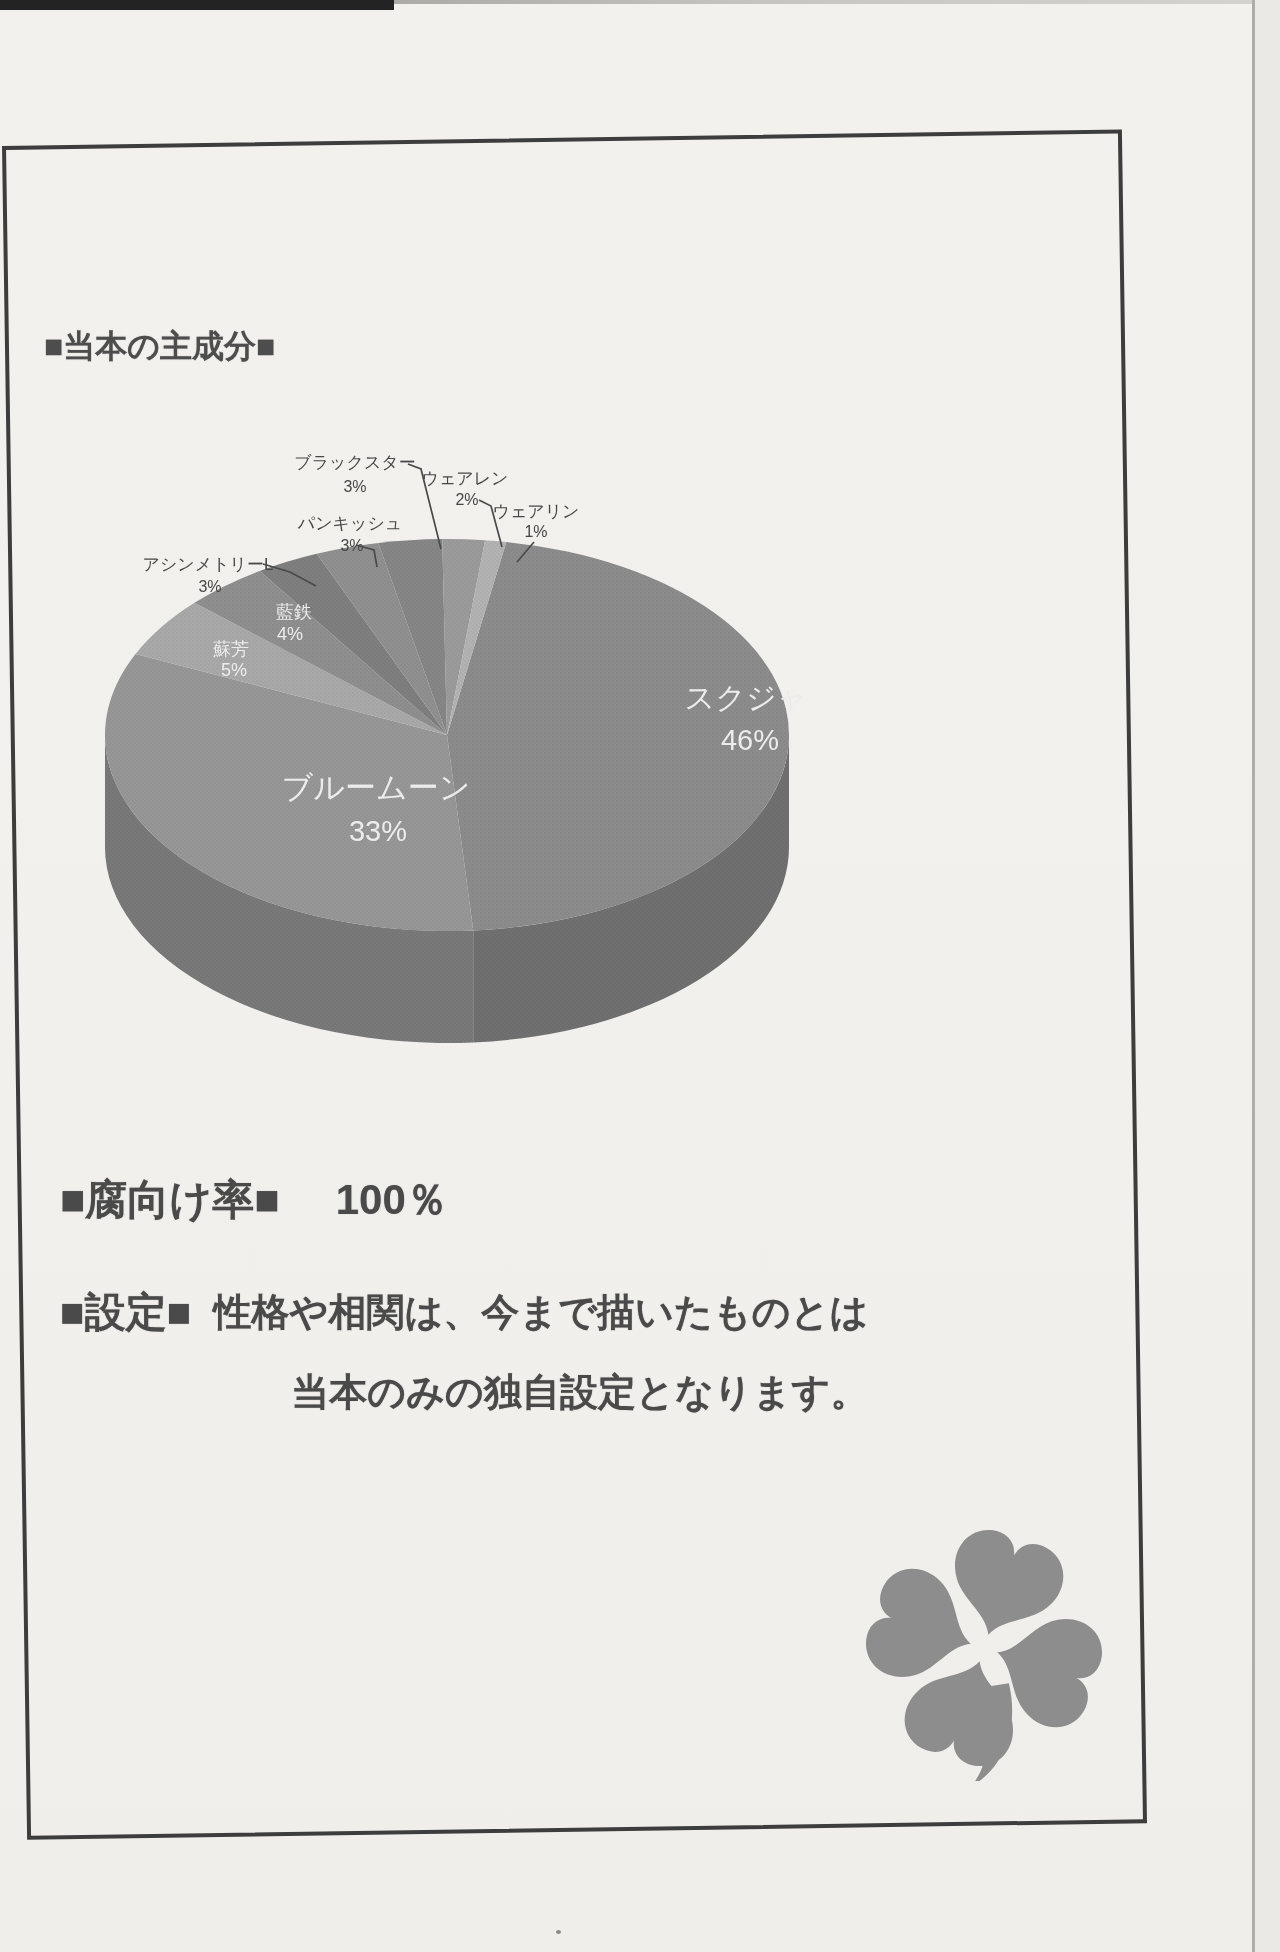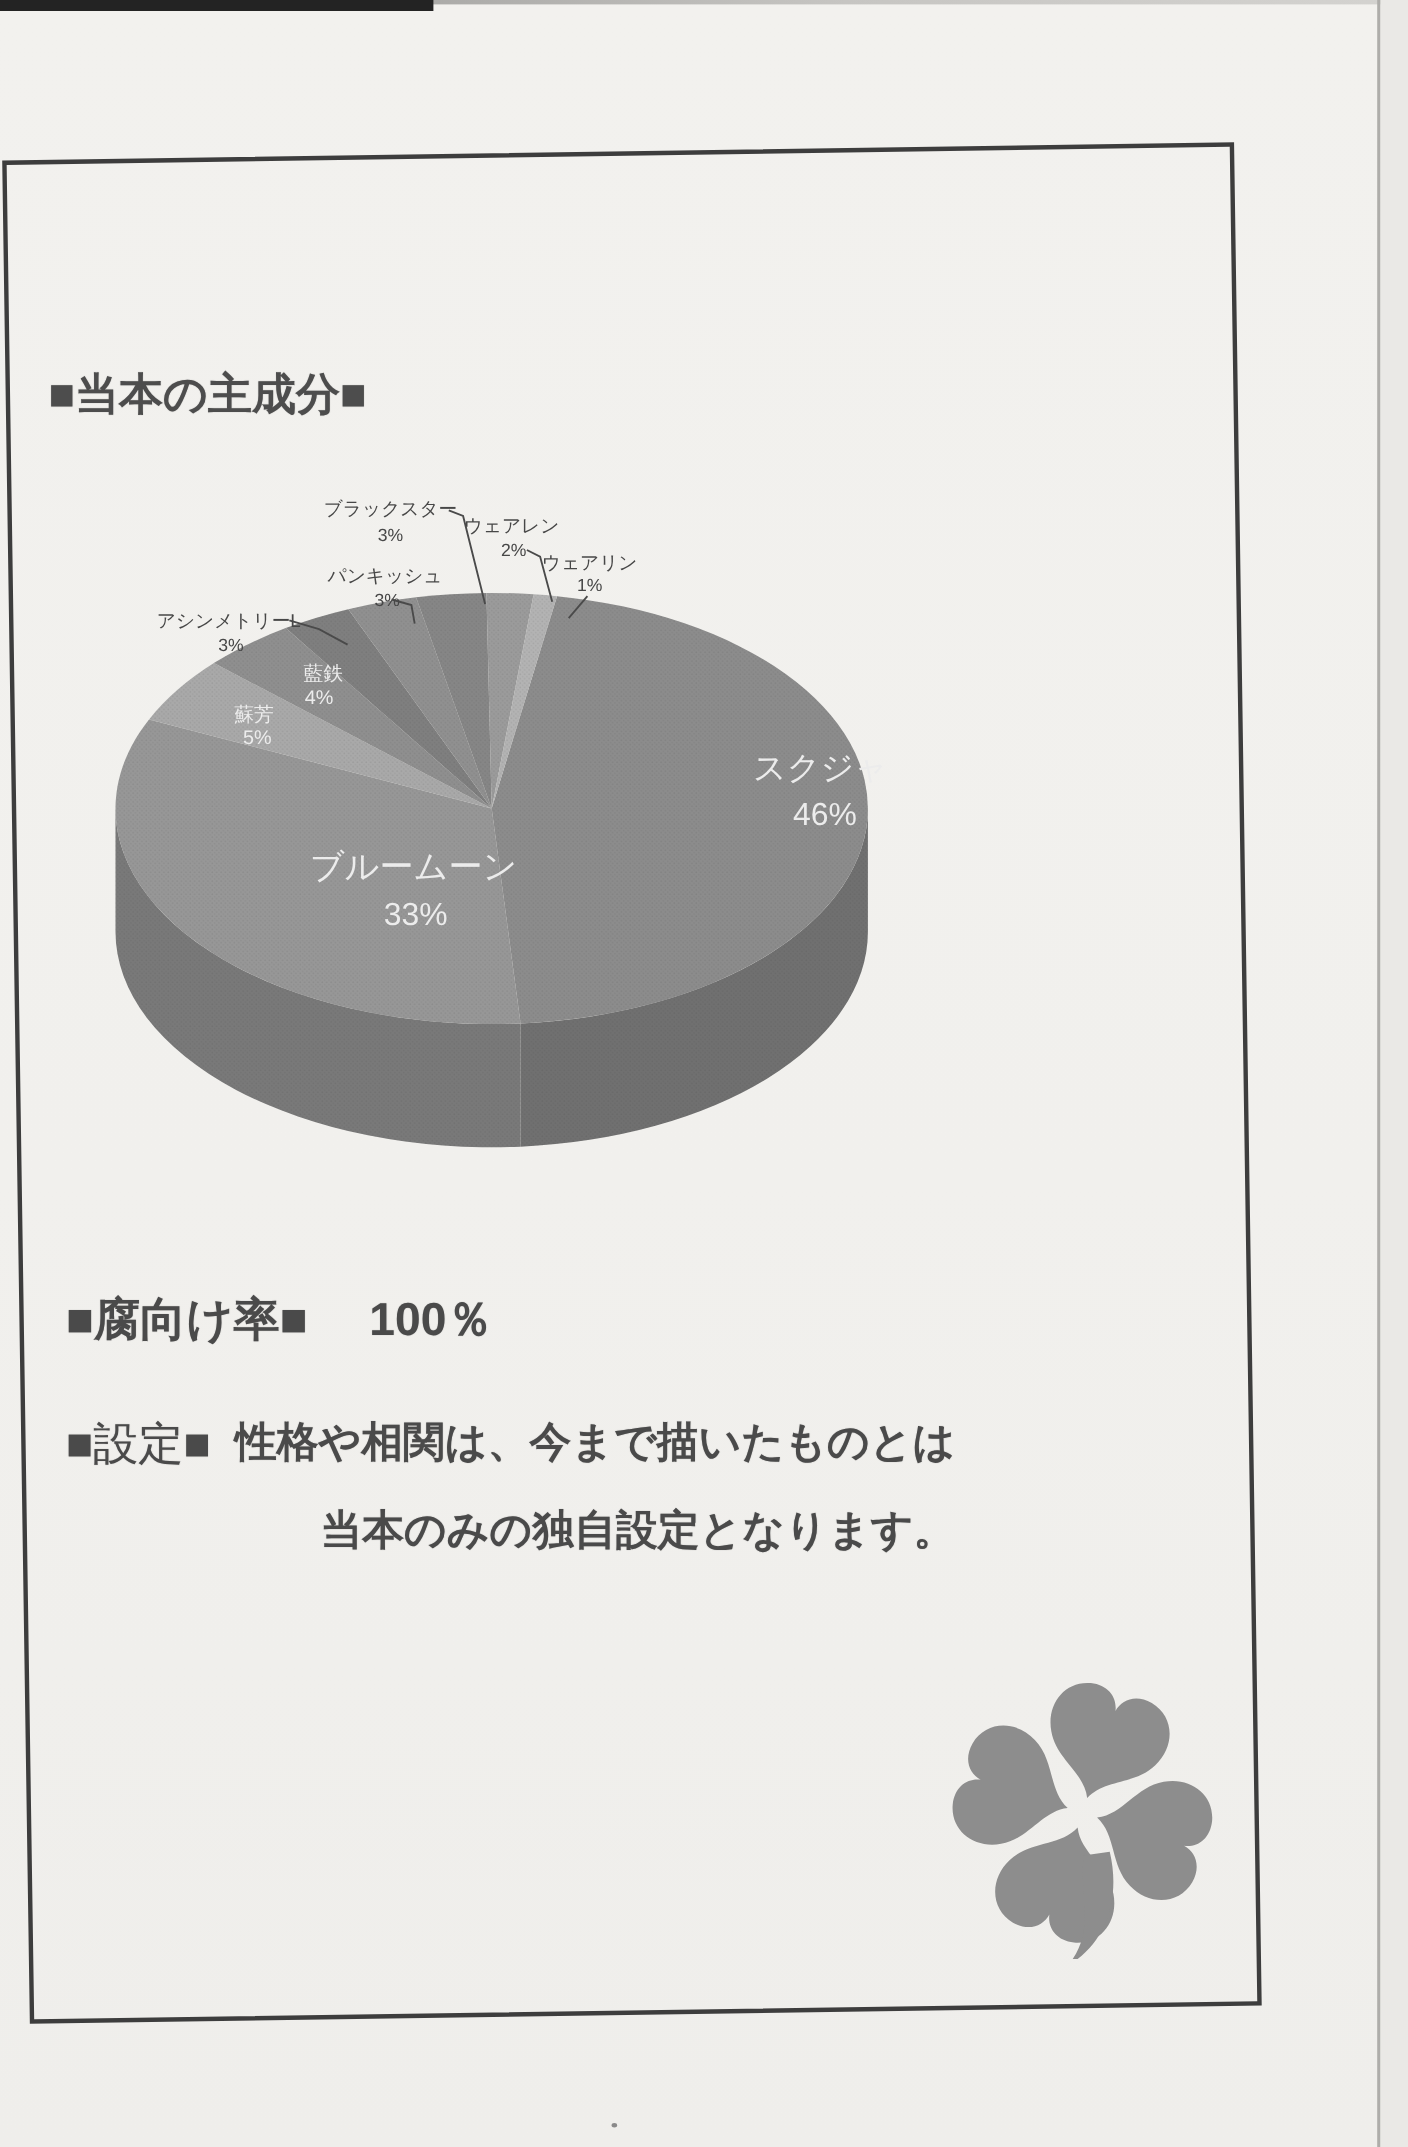--- a/index.html
+++ b/index.html
@@ -9,28 +9,28 @@
     font-family:"Liberation Sans","DejaVu Sans",sans-serif;
     color:#4a4a4a;
   }
   .top-hairline{position:absolute;left:0;top:0;width:100%;height:4px;
     background:linear-gradient(90deg,#8f8f8d,#c6c5c2 60%,#d4d3d0);}
   .top-bar{position:absolute;left:0;top:0;width:394px;height:10px;background:#232323;}
   .frame{position:absolute;left:2px;top:146px;width:1112px;height:1686px;
     border:4px solid #3d3d3d;transform:rotate(-0.85deg);transform-origin:0 0;}
   .right-shadow{position:absolute;left:1252px;top:0;width:3px;height:100%;background:#aeadaa;}
   .right-edge{position:absolute;left:1255px;top:0;width:25px;height:100%;background:#eae9e6;}
-  .page-title{position:absolute;left:44px;top:304px;font-size:40px;font-weight:700;
+  .page-title{position:absolute;left:44px;top:304px;font-size:32px;font-weight:700;
     letter-spacing:0px;color:#4d4d4d;text-shadow:0 0 1px rgba(80,80,80,.45);white-space:nowrap;}
   .pie{position:absolute;left:0;top:0;width:1280px;height:1952px;}
   .pie text{font-family:"Liberation Sans","DejaVu Sans",sans-serif;}
   .fu-line{position:absolute;left:60px;top:1172px;display:flex;gap:56px;
     font-size:42px;font-weight:700;color:#4a4a4a;text-shadow:0 0 1px rgba(80,80,80,.45);white-space:nowrap;}
   .settings{position:absolute;left:60px;top:1272px;display:flex;gap:22px;align-items:flex-start;}
-  .settings-label{font-size:41px;font-weight:400;color:#4a4a4a;line-height:80px;
+  .settings-label{font-size:41px;font-weight:700;color:#4a4a4a;line-height:80px;
     text-shadow:0 0 1px rgba(80,80,80,.45);white-space:nowrap;}
   .settings-line{font-size:38px;font-weight:700;color:#4a4a4a;line-height:80px;
     text-shadow:0 0 1px rgba(80,80,80,.45);white-space:nowrap;text-align:right;}
   .clover{position:absolute;left:862px;top:1516px;width:245px;height:265px;}
   .speck{position:absolute;left:556px;top:1930px;width:5px;height:4px;border-radius:50%;background:#8a8a8a;}
 </style>
 </head>
 <body>
 
 <div class="page">

